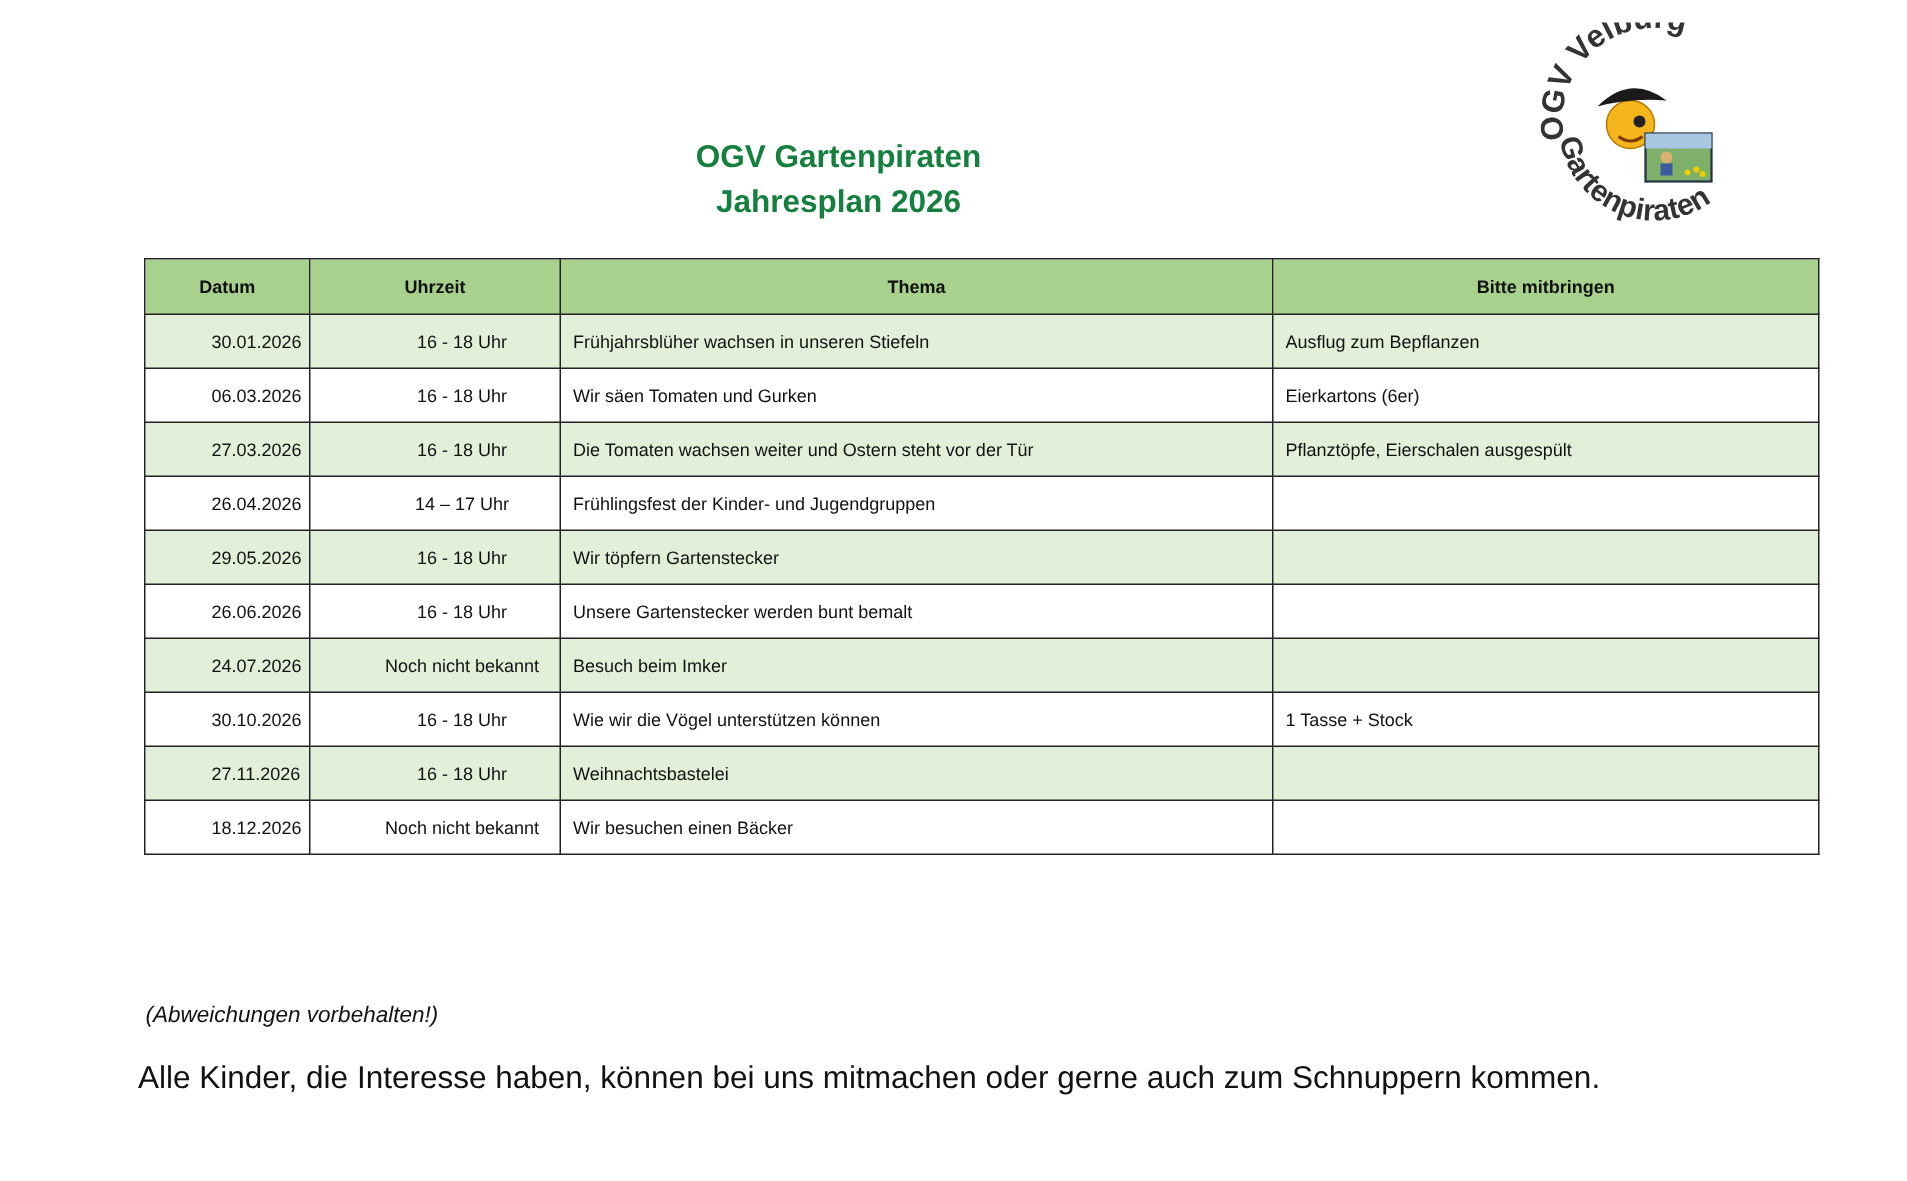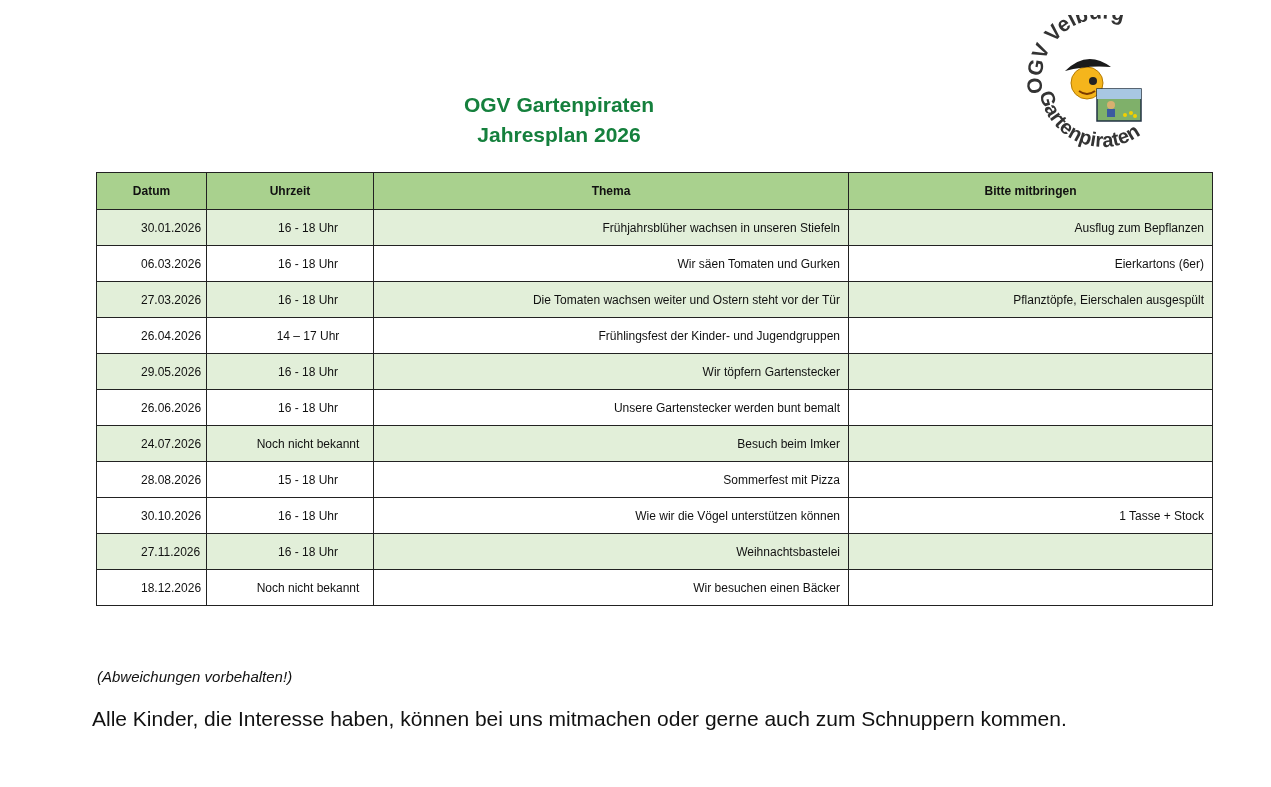--- a/index.html
+++ b/index.html
@@ -17,21 +17,20 @@
     position: absolute; left: 1025px; top: 15px; width: 160px; height: 140px;
   }
   table.plan {
     position: absolute; left: 96px; top: 172px;
     border-collapse: collapse; width: 1116px; table-layout: fixed;
     font-size: 12px;
   }
   table.plan th, table.plan td {
     border: 1px solid #222; height: 35px; padding: 0 8px; white-space: nowrap;
     overflow: hidden;
-    text-align: right;
   }
   table.plan th {
     background: #a9d18e; font-weight: bold; text-align: center; height: 36px;
   }
   table.plan td.c { text-align: center; padding-left: 44px; }
   table.plan tr.alt td { background: #e2efd9; }
   .note {
     position: absolute; left: 97px; top: 668px; font-style: italic; font-size: 15px;
   }
   .footer {
@@ -124,26 +123,20 @@
       <td>Unsere Gartenstecker werden bunt bemalt</td>
       <td></td>
     </tr>
     <tr class="alt">
       <td class="c">24.07.2026</td>
       <td class="c">Noch nicht bekannt</td>
       <td>Besuch beim Imker</td>
       <td></td>
     </tr>
     <tr>
-      <td class="c">28.08.2026</td>
-      <td class="c">15 - 18 Uhr</td>
-      <td>Sommerfest mit Pizza</td>
-      <td></td>
-    </tr>
-    <tr>
       <td class="c">30.10.2026</td>
       <td class="c">16 - 18 Uhr</td>
       <td>Wie wir die Vögel unterstützen können</td>
       <td>1 Tasse + Stock</td>
     </tr>
     <tr class="alt">
       <td class="c">27.11.2026</td>
       <td class="c">16 - 18 Uhr</td>
       <td>Weihnachtsbastelei</td>
       <td></td>

